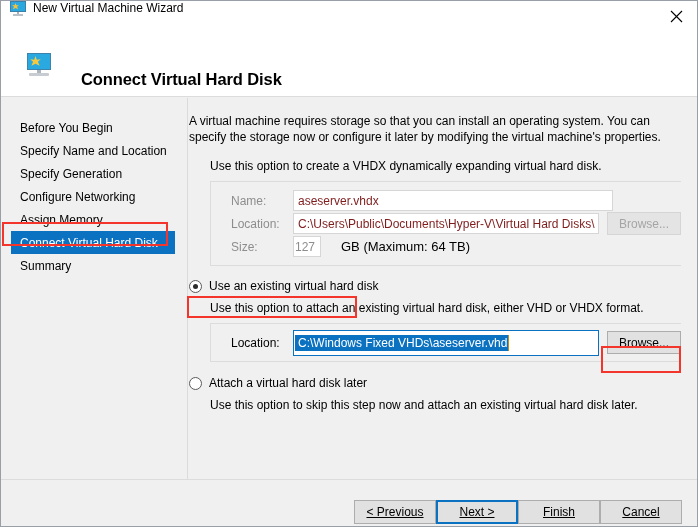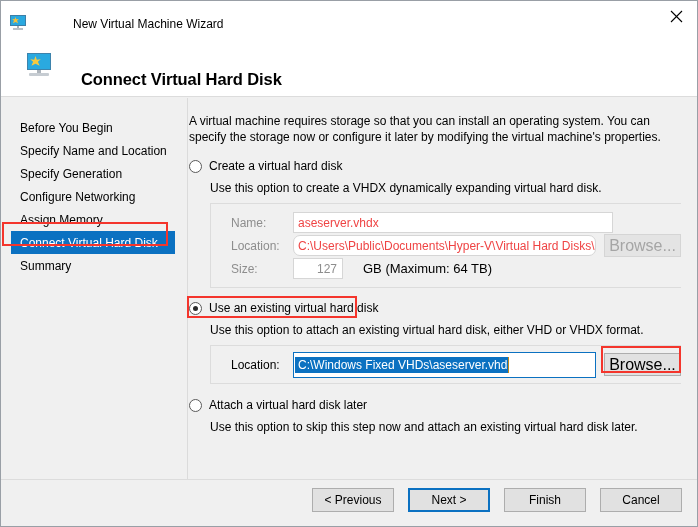--- a/index.html
+++ b/index.html
@@ -20,21 +20,21 @@
     background: #f0f0f0;
     border: 1px solid #999fa6;
     overflow: hidden;
   }
 
   
   #titlebar {
     position: absolute; left: 0; top: 0;
     width: 698px; height: 30px;
     background: #ffffff;
-    display: flex; align-items: flex-end; gap: 40px;
+    display: flex; align-items: flex-start;
   }
   #titlebar-icon {
     width: 16px; height: 16px;
     margin-left: 9px; margin-right: 7px;
     position: relative; flex: 0 0 auto;
   }
   .mon {
     position: absolute; left: 0; top: 0;
     width: 16px; height: 11px;
     background: #2aa9e0;
@@ -228,26 +228,26 @@
     border: 1px solid #cdcdcd;
     display: flex; align-items: center;
     padding: 0 4px;
     font-size: 12px;
     color: #000000;
     overflow: hidden;
     white-space: nowrap;
   }
   .tbox.disabled {
     border: 1px solid #d6d6d6;
-    color: #ef4444;
+    color: #7f1d1d;
   }
   .tbox.w-name { width: 320px; }
-  .tbox.w-loc  { width: 320px; border-radius: 7px; }
+  .tbox.w-loc  { width: 320px; }
   .tbox.w-size {
-    width: 50px;
+    width: 28px;
     justify-content: flex-end;
     color: #8d8d8d;
     padding-right: 5px;
   }
   .tbox.w-loc2 {
     width: 320px;
     border: 1px solid #0b71c1;
     padding: 12px 1px;
   }
   .sel-text {
@@ -263,21 +263,21 @@
     font-size: 13px;
     color: #000000;
     white-space: nowrap;
   }
 
   .btn {
     height: 23px;
     min-width: 74px;
     background: #e1e1e1;
     border: 1px solid #adadad;
-    font-size: 16px;
+    font-size: 12px;
     color: #000000;
     font-family: "Liberation Sans", sans-serif;
     display: flex; align-items: center; justify-content: center;
     cursor: default;
     padding: 0 6px;
   }
   .btn.disabled {
     background: #e4e4e4;
     border: 1px solid #d5d5d5;
     color: #a5a5a5;
@@ -293,22 +293,22 @@
 
   
   #footer {
     position: absolute; left: 0; top: 478px;
     width: 698px; height: 48px;
     background: #f0f0f0;
     border-top: 1px solid #dcdcdc;
   }
   #footer-buttons {
     position: absolute;
-    right: 17px; top: 8px;
-    display: flex; gap: 14px;
+    right: 17px; top: 20px;
+    display: flex;  text-decoration: underline;
   }
   .footer-btn {
     width: 82px; height: 24px;
     background: #e1e1e1;
     border: 1px solid #adadad;
     font-size: 12px;
     display: flex; align-items: center; justify-content: center;
     cursor: default;
     color: #000;
   }
@@ -374,24 +374,20 @@
       <div class="nav-item">
         <span>Summary</span>
       </div>
     </div>
 
     <div id="content">
 
       <div id="intro">A virtual machine requires storage so that you can install an operating system. You can specify the storage now or configure it later by modifying the virtual machine's properties.</div>
 
       <div class="option-block">
-        <div class="radio-row">
-          <span class="radio"></span>
-          <span class="radio-label">Create a virtual hard disk</span>
-        </div>
         <div class="option-desc">Use this option to create a VHDX dynamically expanding virtual hard disk.</div>
 
         <div class="field-group bordered-all">
           <div class="field-row">
             <span class="field-label disabled">Name:</span>
             <span class="tbox disabled w-name">aseserver.vhdx</span>
           </div>
           <div class="field-row">
             <span class="field-label disabled">Location:</span>
             <span class="tbox disabled w-loc">C:\Users\Public\Documents\Hyper-V\Virtual Hard Disks\</span>

